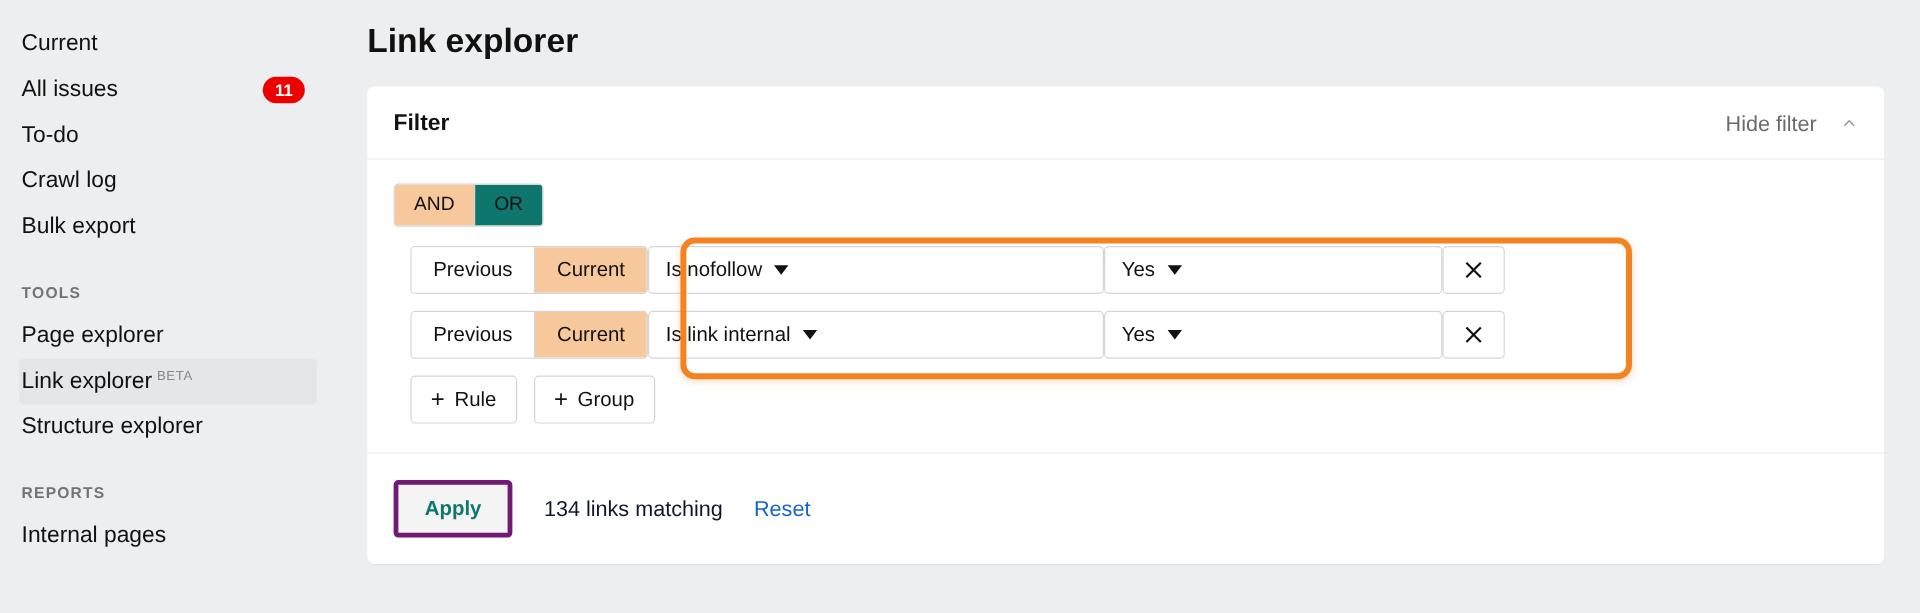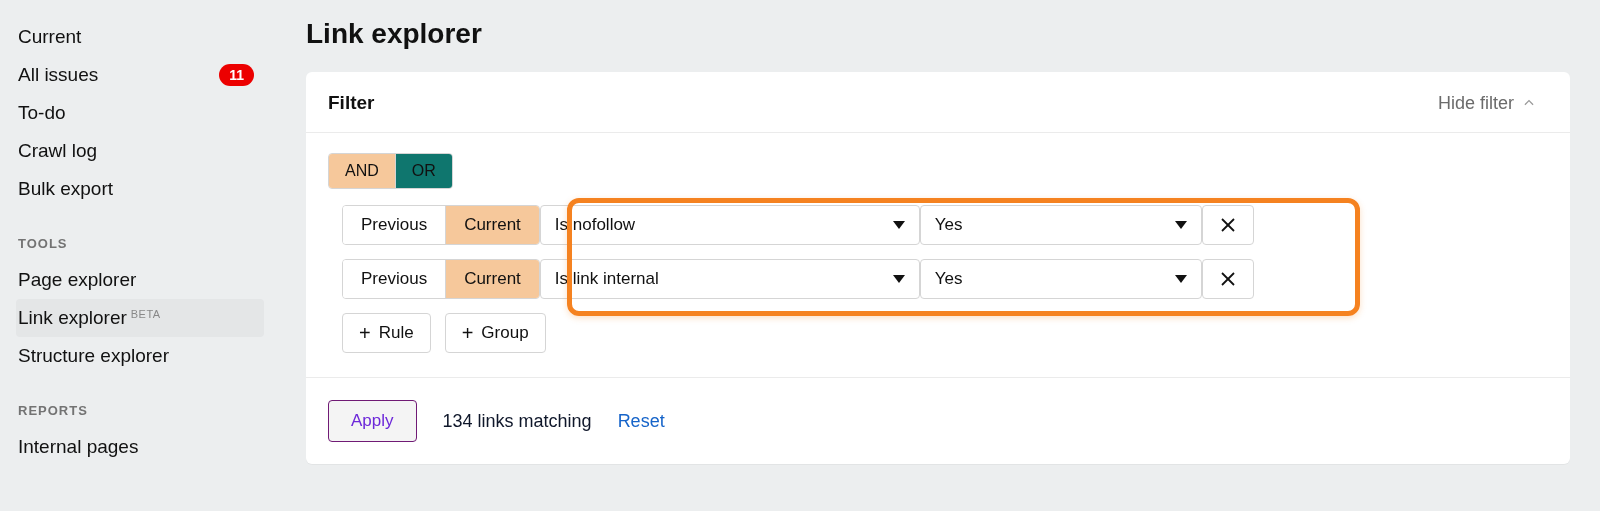--- a/index.html
+++ b/index.html
@@ -71,32 +71,32 @@
     }
     .panel {
       background: #fff;
       border-radius: 6px;
       box-shadow: 0 1px 0 rgba(0,0,0,0.04);
     }
     .panel-header {
       display: flex;
       justify-content: space-between;
       align-items: center;
-      padding: 20px 34px 18px 22px;
+      padding: 20px 22px 18px 22px;
     }
     .panel-header .title {
       font-size: 19px;
       font-weight: 700;
     }
     .panel-header .hide {
       font-size: 18px;
       color: #6b6b6b;
       display: flex;
       align-items: center;
-      gap: 8px;
+      gap: 20px;
       cursor: pointer;
     }
     .chev-up {
       width: 14px; height: 14px;
       stroke: #9a9a9a;
       fill: none;
       stroke-width: 2.2;
     }
     .filter-body {
       border-top: 1px solid #ebebeb;
@@ -147,21 +147,21 @@
     .seg .opt.sel {
       background: #f6c89b;
     }
     .seg .opt + .opt { border-left: 1px solid #d5d5d5; }
     .select {
       border: 1px solid #d5d5d5;
       border-radius: 4px;
       background: #fff;
       display: flex;
       align-items: center;
-      justify-content: space-between;
+      justify-content: flex-start;
       padding: 9px 14px;
       font-size: 17px;
       cursor: pointer;
     }
     .select.wide { flex: 0 0 380px; }
     .select.narrow { flex: 0 0 282px; }
     .caret { width: 0; height: 0; border-left: 6px solid transparent; border-right: 6px solid transparent; border-top: 8px solid #111; margin-left: 10px; }
     .icon-btn {
       width: 52px; height: 40px;
       border: 1px solid #d5d5d5;
@@ -197,27 +197,28 @@
     .plus { font-size: 20px; line-height: 1; }
     
     .footer {
       border-top: 1px solid #ebebeb;
       padding: 22px;
       display: flex;
       align-items: center;
       gap: 26px;
     }
     .apply-btn {
-      border: 1px solid #701a75;
+      border: 4px solid #701a75;
       background: #f4f4f4;
-      color: #6d28d9;
+      color: #0f766e;
       padding: 10px 22px;
       font-size: 17px;
       border-radius: 4px;
       cursor: default;
+      font-weight: bold;
     }
     .match-text { font-size: 18px; color: #0f172a; }
     .reset-link { font-size: 18px; color: #1664c9; cursor: pointer; }
   </style>
 </head>
 <body>
 
 <nav class="sidebar">
   <div class="side-item">
     <span>Current</span>

